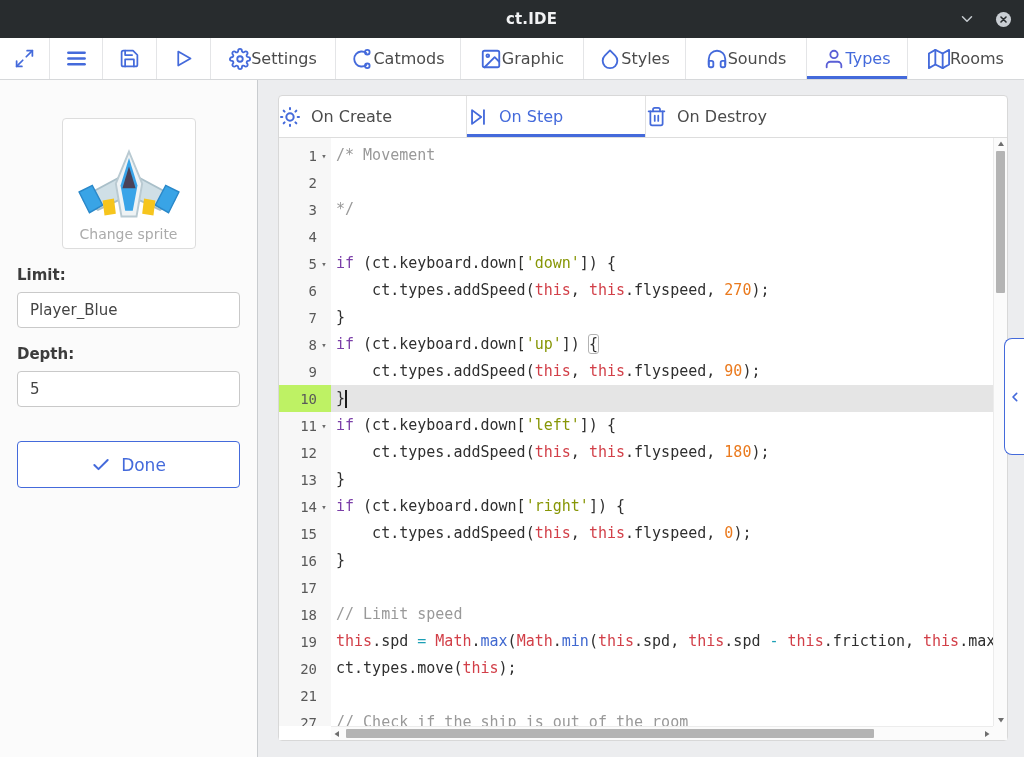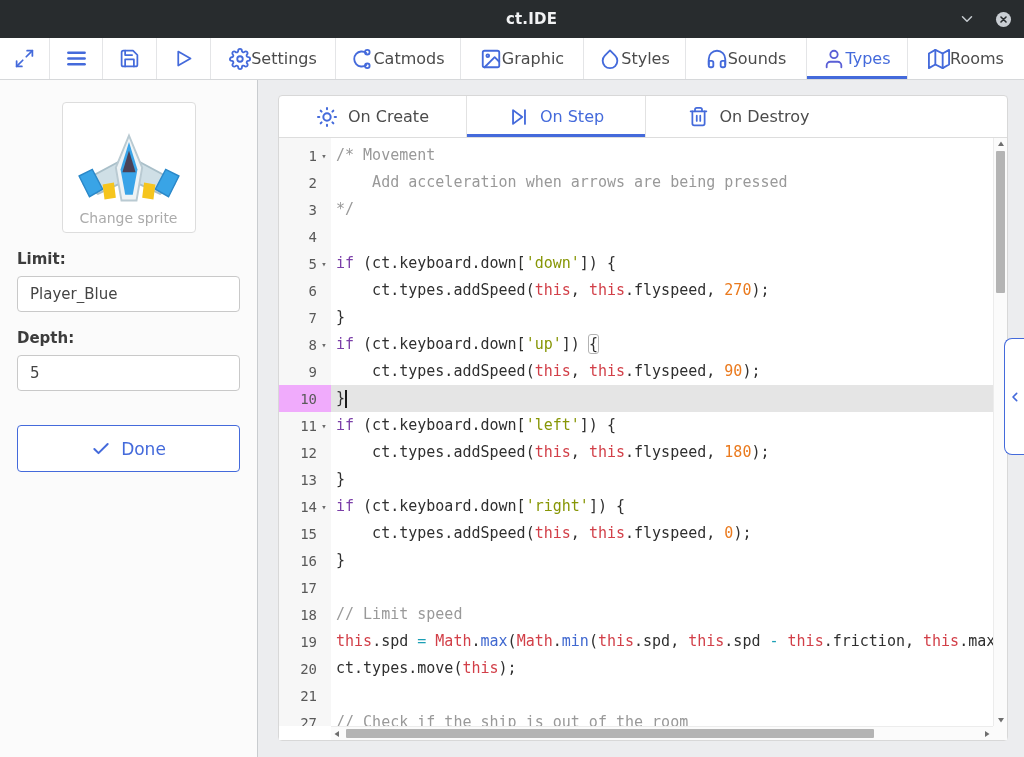--- a/index.html
+++ b/index.html
@@ -25,47 +25,47 @@
     border-right:1px solid #e4e5e7; color:#4b4b4b; font-size:16px; }
   .tb-btn:last-child { border-right:none; }
   .tb-btn.active { color:var(--accent,#446adb); box-shadow: inset 0 -3px 0 var(--accent,#446adb); }
   .tb-btn svg { flex:none; }
 
   
   .content { position:absolute; left:0; top:80px; width:1024px; height:677px; }
 
   .left-panel { position:absolute; left:0; top:0; width:258px; height:677px;
     background:#fbfbfb; border-right:1px solid #c9cccf; padding:22px 17px 0 17px; }
-  .sprite-card { width:134px; height:131px; margin:0 auto; background:#fff;
+  .sprite-card { width:134px; height:131px; margin:16px auto; background:#fff;
     border:1px solid #ddd; border-radius:4px; display:flex; flex-direction:column;
     align-items:center; justify-content:flex-end; padding-bottom:6px; cursor:pointer; }
   .sprite-card svg { margin-bottom:2px; }
   .change-sprite { color:#ababab; font-size:14px; }
   .field-label { margin-top:17px; font-size:15px; font-weight:600; color:#3c3c3c; }
   .text-input { margin-top:8px; width:100%; height:36px; background:#fff; border:1px solid #c9c9c9;
     border-radius:4px; font-family:inherit; font-size:15px; color:#444; padding:0 12px; outline:none; }
   .done-btn { margin-top:34px; width:100%; height:47px; background:#fff;
     border:1px solid var(--accent,#446adb); border-radius:4px; color:var(--accent,#446adb);
     font-size:17px; display:flex; align-items:center; justify-content:center; gap:10px; cursor:pointer; }
 
   
   .editor-card { position:absolute; left:278px; top:15px; width:730px; height:646px;
     background:#fff; border:1px solid #d8d8d8; border-radius:4px; display:flex; flex-direction:column; }
   .event-tabs { height:42px; flex:none; display:flex; border-bottom:1px solid #ddd; }
-  .ev-tab { height:100%; display:flex; align-items:center; justify-content:center; gap:10px;
+  .ev-tab { height:100%; display:flex; align-items:center; justify-content:flex-start; gap:10px;
     border-right:1px solid #e2e2e2; color:#4b4b4b; font-size:16px; cursor:pointer; }
   .ev-tab:last-child { border-right:none; }
   .ev-tab.active { color:var(--accent,#446adb); box-shadow: inset 0 -3px 0 var(--accent,#446adb); }
 
   .editor { position:relative; flex:1; overflow:hidden; background:#fff; }
   .gutter-bg { position:absolute; left:0; top:0; bottom:14px; width:52px; background:#f7f7f7; }
   .code-lines { position:absolute; left:0; top:0; right:14px; bottom:14px; overflow:hidden; padding-top:4px; }
   .cm-line { display:flex; height:27px; position:relative; }
   .cm-line.cm-active { background:#e5e5e5; }
-  .cm-line.cm-active .gut { background:#f0abfc; }
+  .cm-line.cm-active .gut { background:#bef264; }
   .gut { flex:none; width:52px; display:flex; align-items:center; justify-content:flex-end;
     background:#f7f7f7; color:#595959; font-family:"DejaVu Sans Mono", "Liberation Mono", monospace; font-size:14px; }
   .gut .fold { width:14px; font-size:9px; color:#6b6b6b; text-align:center; }
   pre.code { margin:0; padding-left:5px; font-family:"DejaVu Sans Mono", "Liberation Mono", monospace;
     font-size:15px; line-height:27px; white-space:pre; color:var(--tok-pl,#2f2f2f); }
   .tok-pl  { color:var(--tok-pl,#2f2f2f); }
   .tok-com { color:var(--tok-com,#999999); }
   .tok-kw  { color:var(--tok-kw,#7b3fa8); }
   .tok-str { color:var(--tok-str,#879606); }
   .tok-atom{ color:var(--tok-atom,#d23f48);margin-top:30px; }
@@ -265,21 +265,20 @@
                 <span>1</span>
                 <span class="fold">▾</span>
               </div>
               <pre class="code"><span class="tok-com">/* Movement</span></pre>
             </div>
             <div class="cm-line">
               <div class="gut">
                 <span>2</span>
                 <span class="fold"></span>
               </div>
-              <pre class="code"><span class="tok-com">    Add acceleration when arrows are being pressed</span></pre>
             </div>
             <div class="cm-line">
               <div class="gut">
                 <span>3</span>
                 <span class="fold"></span>
               </div>
               <pre class="code"><span class="tok-com">*/</span></pre>
             </div>
             <div class="cm-line">
               <div class="gut">

